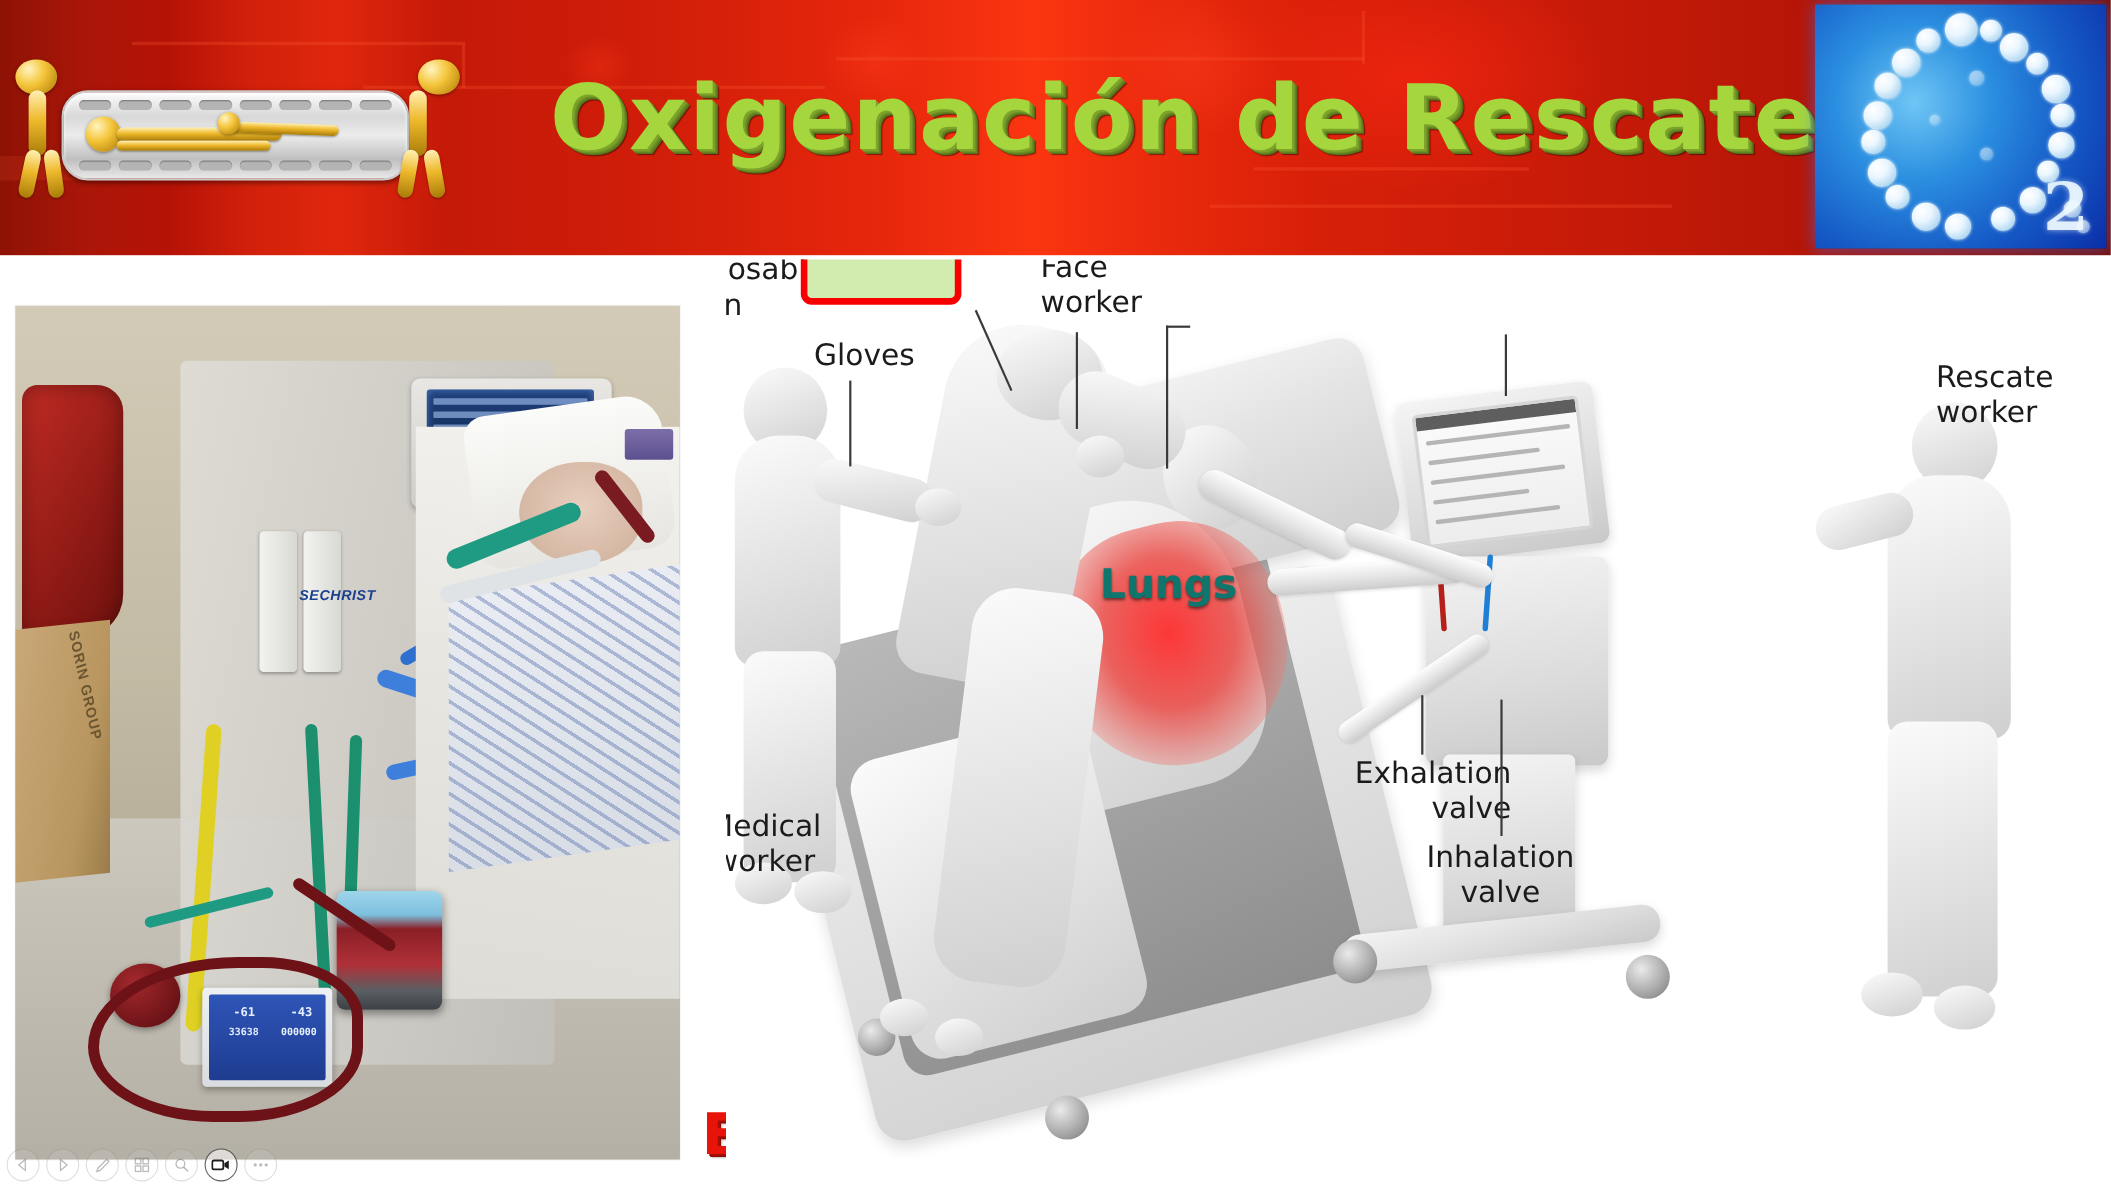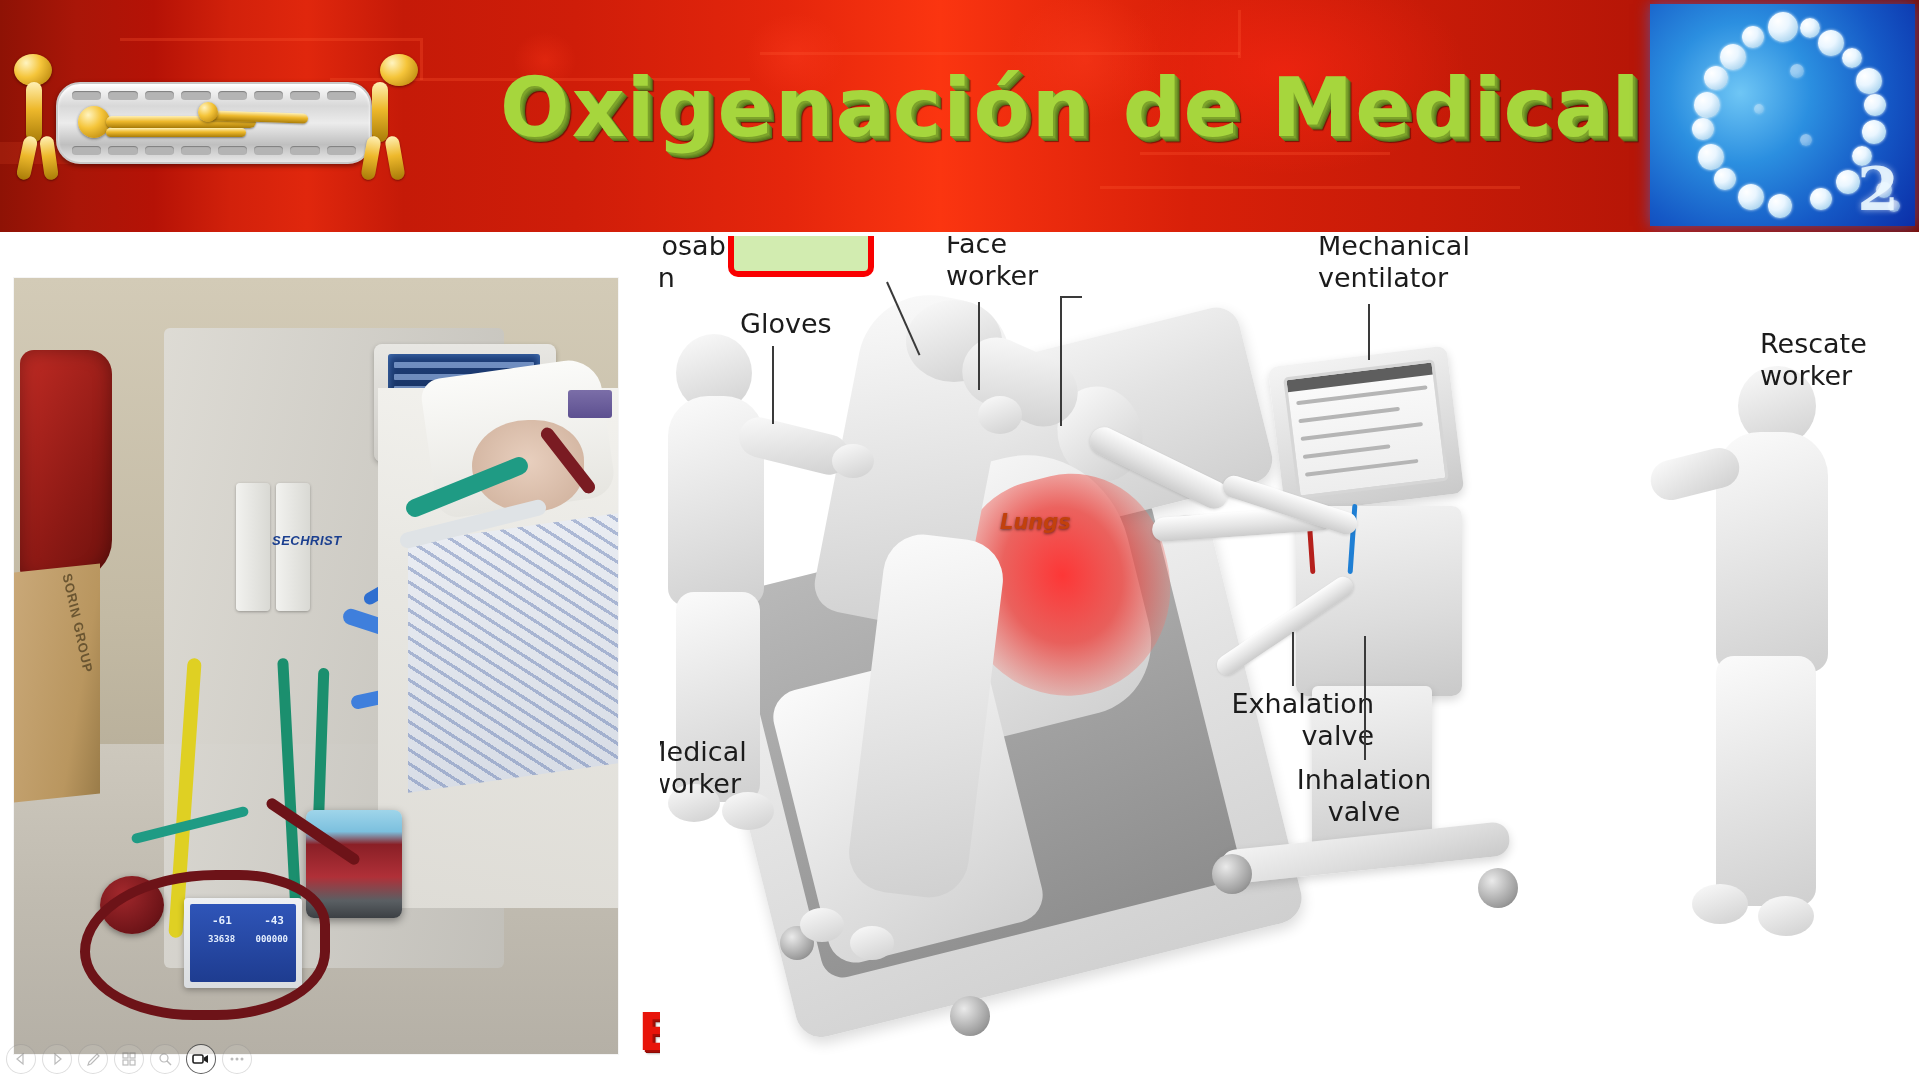--- a/index.html
+++ b/index.html
@@ -248,24 +248,23 @@
     background: linear-gradient(170deg,#b9b9b9,#9e9e9e 60%, #8d8d8d);
     border-radius: 22px;
   }
   .lungs {
     position:absolute;
     background: radial-gradient(ellipse at 50% 45%, rgba(255,40,40,.92) 0%, rgba(236,60,55,.78) 40%, rgba(240,120,110,.35) 72%, rgba(255,255,255,0) 100%);
     border-radius: 46% 46% 52% 52%;
   }
   .lungs-label {
     position:absolute;
-    color:#c2410c; font-size:21px; font-weight:700;
+    color:#0f766e; font-size:37px; font-weight:700;
     font-family:"DejaVu Sans", sans-serif;
     text-shadow: 0 1px 3px rgba(0,0,0,.55);
-    font-style: italic;
   }
   .ventbox {
     position:absolute;
     background: linear-gradient(170deg,#f4f4f4,#dcdcdc 60%,#c9c9c9);
     border-radius: 10px;
     box-shadow: 0 4px 10px rgba(0,0,0,.15);
   }
   .ventscr {
     position:absolute;
     background: linear-gradient(180deg,#fbfbfb,#ededed);
@@ -364,21 +363,21 @@
       <div class="gold-body" style="left:6px; top:2px; width:38px; height:32px;"></div>
       <div class="gold-bar" style="left:18px; top:30px; width:16px; height:60px; border-radius:10px;"></div>
       <div class="gold-bar" style="left:12px; top:84px; width:14px; height:44px; border-radius:8px; transform:rotate(12deg);"></div>
       <div class="gold-bar" style="left:34px; top:84px; width:14px; height:44px; border-radius:8px; transform:rotate(-8deg);"></div>
       <div class="gold-body" style="left:372px; top:2px; width:38px; height:32px;"></div>
       <div class="gold-bar" style="left:364px; top:30px; width:16px; height:60px; border-radius:10px;"></div>
       <div class="gold-bar" style="left:356px; top:84px; width:14px; height:44px; border-radius:8px; transform:rotate(10deg);"></div>
       <div class="gold-bar" style="left:380px; top:84px; width:14px; height:44px; border-radius:8px; transform:rotate(-10deg);"></div>
     </div>
 
-    <div class="title">Oxigenación de Medical</div>
+    <div class="title">Oxigenación de Rescate</div>
 
     <div class="o2-badge">
       <div class="bubble" style="left:118px; top:8px;  width:30px; height:30px;"></div>
       <div class="bubble" style="left:150px; top:14px; width:20px; height:20px;"></div>
       <div class="bubble" style="left:92px;  top:22px; width:22px; height:22px;"></div>
       <div class="bubble" style="left:168px; top:26px; width:26px; height:26px;"></div>
       <div class="bubble" style="left:70px;  top:40px; width:26px; height:26px;"></div>
       <div class="bubble" style="left:192px; top:44px; width:20px; height:20px;"></div>
       <div class="bubble" style="left:54px;  top:62px; width:24px; height:24px;"></div>
       <div class="bubble" style="left:206px; top:64px; width:26px; height:26px;"></div>
@@ -551,22 +550,20 @@
     <div class="hilite" style="left:68px; top:-27px; width:146px; height:68px;"></div>
     <div class="leader" style="left:226px; top:46px; height:80px; transform:rotate(-24deg); transform-origin: top center;"></div>
 
     <div class="dlabel" style="left:286px; top:-8px;">Face
 worker</div>
     <div class="leader" style="left:318px; top:66px; height:88px;"></div>
 
     <div class="leader" style="left:400px; top:60px; width:22px; height:2px;"></div>
     <div class="leader" style="left:400px; top:60px; height:130px;"></div>
 
-    <div class="dlabel" style="left:658px; top:-6px;">Mechanical
-ventilator</div>
     <div class="leader" style="left:708px; top:68px; height:56px;"></div>
 
     <div class="dlabel" style="left:1100px; top:92px;">Rescate
 worker</div>
 
     <div class="dlabel" style="left:-50px; top:500px; text-align:center; width:170px;">Medical
 worker</div>
 
     <div class="dlabel" style="left:534px; top:452px; text-align:right; width:180px;">Exhalation
 valve</div>

